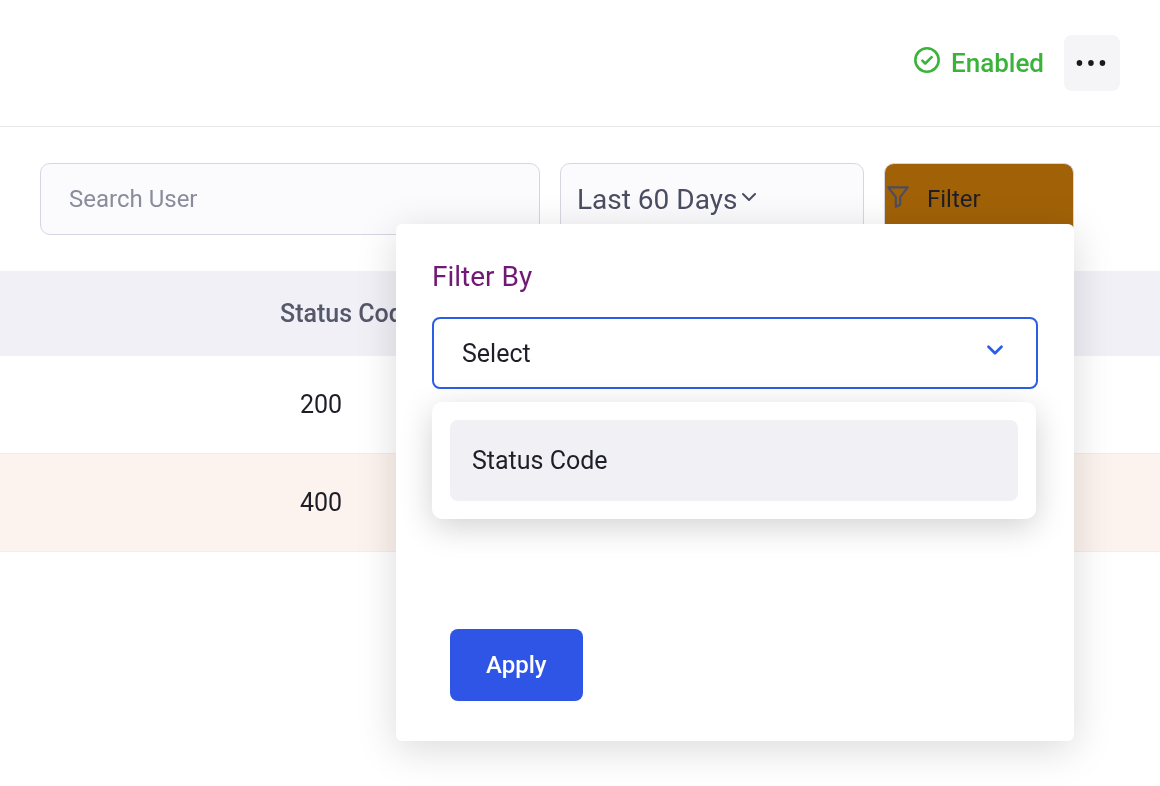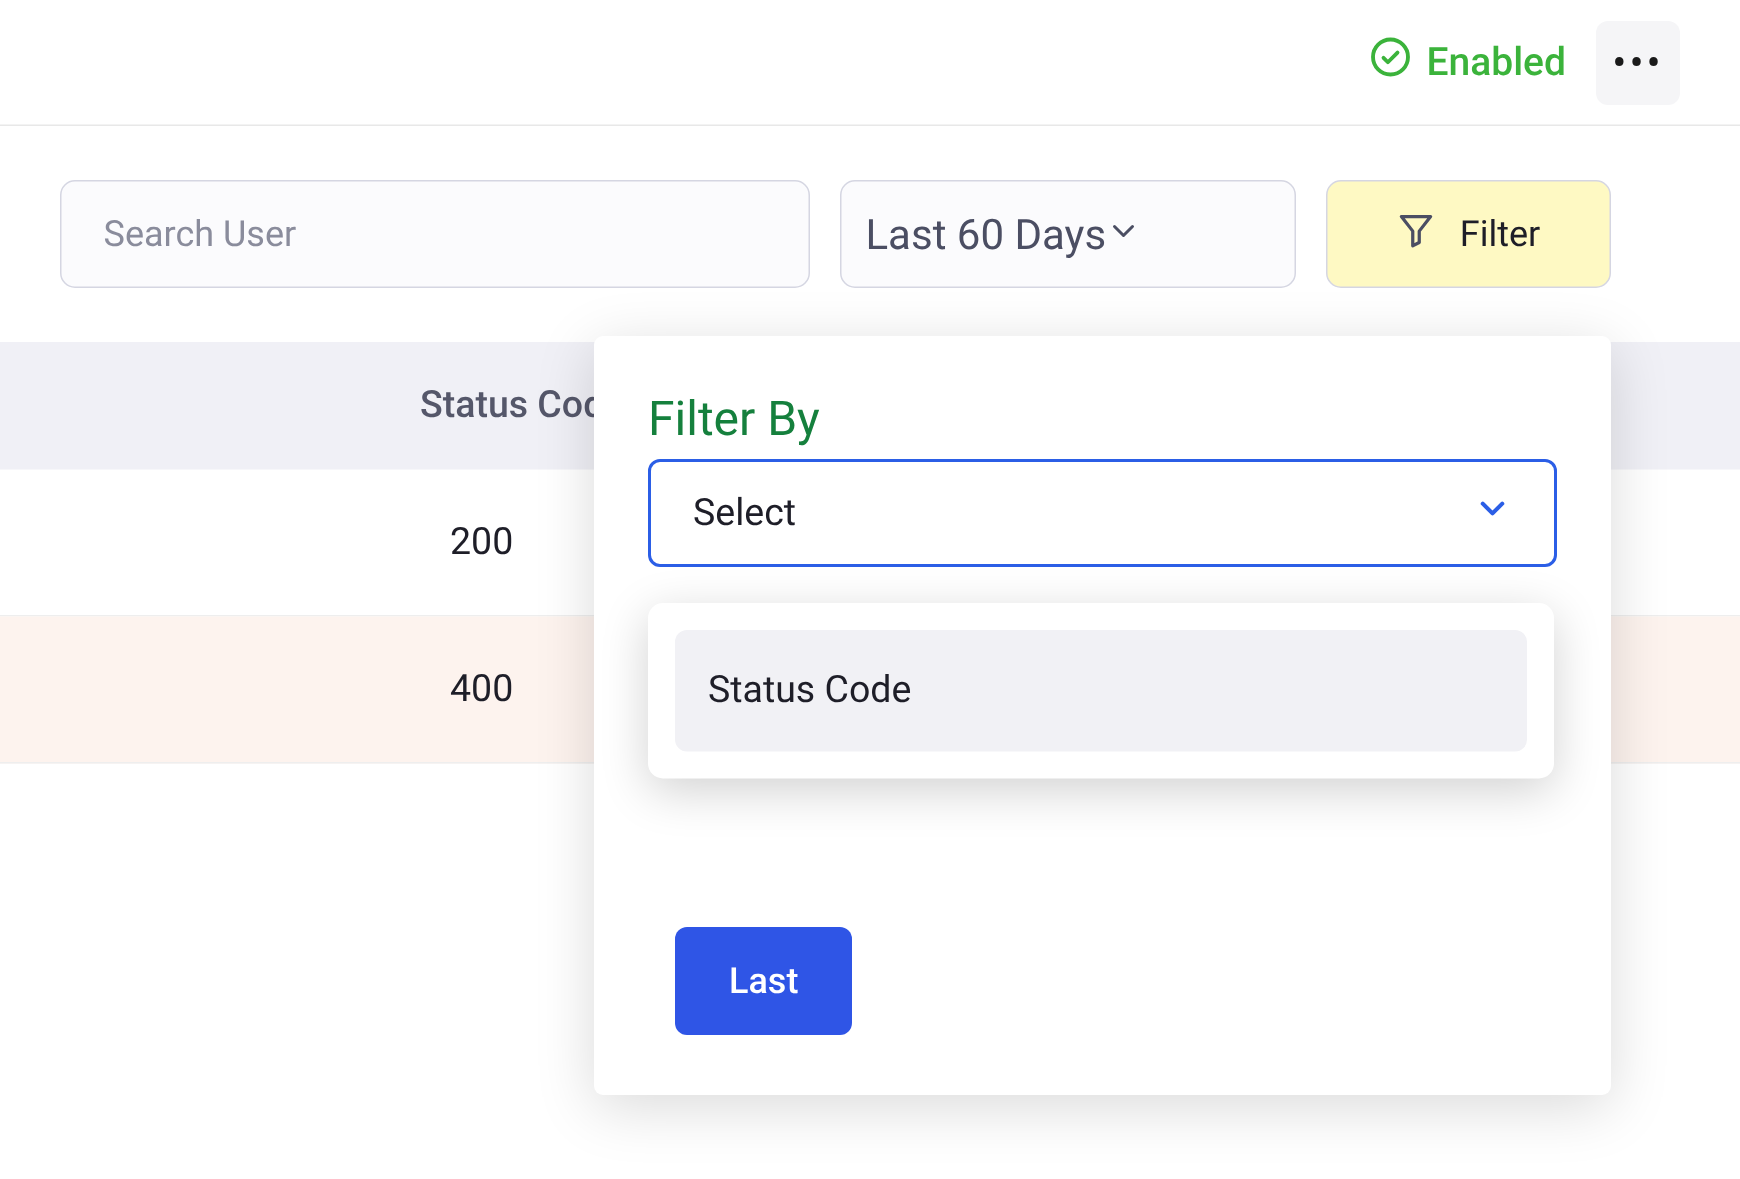--- a/index.html
+++ b/index.html
@@ -17,21 +17,21 @@
     }
     
     
     .top-bar {
       display: flex;
       justify-content: flex-end;
       align-items: center;
       padding: 20px 40px 20px 40px;
       border-bottom: 1px solid #e8e8e8;
       gap: 20px;
-      height: 84px;
+      height: 127px;
     }
     .status-enabled {
       display: flex;
       align-items: center;
       gap: 10px;
       color: #3bb33b;
       font-size: 26px;
       font-weight: 500;
     }
     .status-enabled svg {
@@ -89,25 +89,24 @@
     }
     .date-select svg {
       width: 24px;
       height: 24px;
       stroke: #4b4e63;
     }
     .filter-button {
       flex: 0 0 190px;
       height: 72px;
       border: 1px solid #d5d6e2;
-      background: #fef9c3;
-      border-radius: 10px;
-      display: flex;
-      align-items: center;
-      justify-content: center;
+      background: #a16207;
+      border-radius: 10px;
+      display: flex;
+      align-items: center;
       gap: 16px;
       cursor: pointer;
       font-size: 24px;
       color: #1e1e28;
     }
     .filter-button svg {
       width: 26px;
       height: 26px;
       stroke: #4b4e63;
     }
@@ -141,23 +140,23 @@
       position: absolute;
       top: 224px;
       left: 396px;
       width: 678px;
       background: #ffffff;
       border-radius: 6px;
       box-shadow: 0 8px 40px rgba(0,0,0,0.15);
       padding: 36px 36px 40px 36px;
     }
     .filter-popover-label {
-      font-size: 32px;
-      color: #15803d;
-      margin-bottom: 8px;
+      font-size: 28px;
+      color: #701a75;
+      margin-bottom: 24px;
     }
     .filter-select {
       width: 100%;
       height: 72px;
       border: 2px solid #2b5ee6;
       border-radius: 8px;
       display: flex;
       align-items: center;
       justify-content: space-between;
       padding: 0 28px;
@@ -268,15 +267,15 @@
   </div>
 
   
   <div class="dropdown-panel">
     <div class="dropdown-option highlighted">
       <span>Status Code</span>
     </div>
   </div>
 
   <button class="apply-button">
-    <span>Last</span>
+    <span>Apply</span>
   </button>
 </div>
 
 </body></html>

